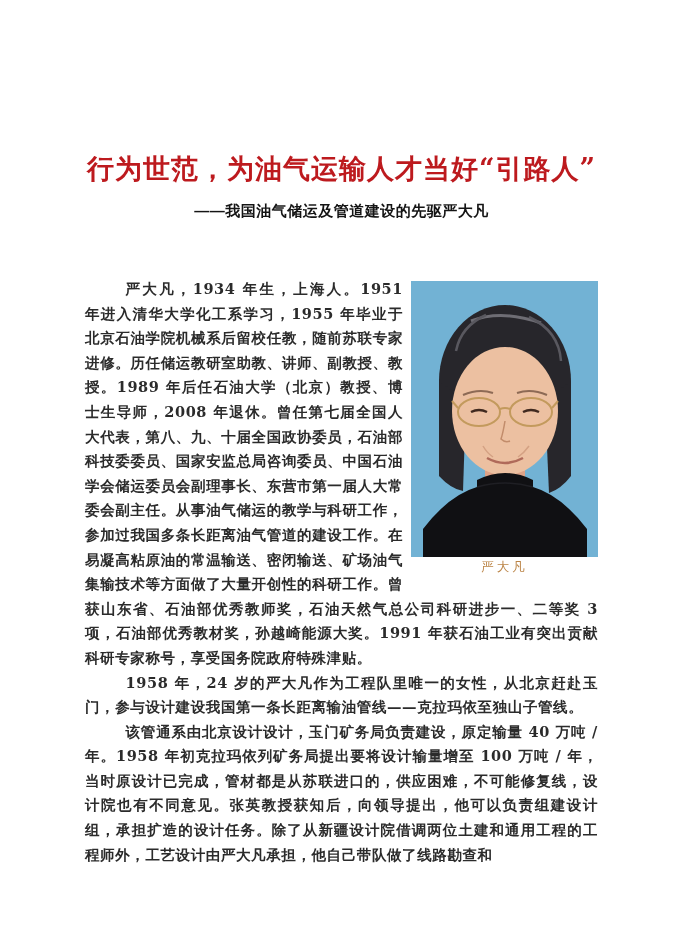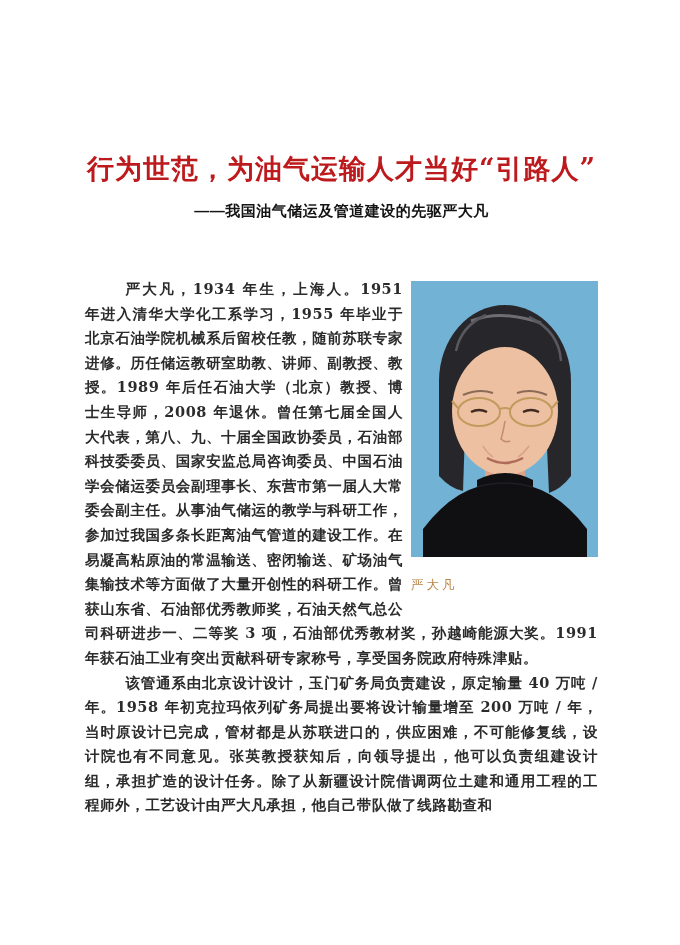--- a/index.html
+++ b/index.html
@@ -43,21 +43,22 @@
   .intro-wrap{
     margin-top:56px;
   }
   .photo-figure{
     float:right;
     width:187px;
     margin:4px 0 6px 8px;
   }
   .photo-figure svg{display:block;width:187px;height:276px;}
   .photo-caption{
-    margin-top:18px;
+    margin-top:0;
+    text-align:center;
     color:var(--caption-brown);
     font-size:12.5px;
     letter-spacing:3px;
     line-height:20px;
   }
   p.body-text{
     margin:0;
     font-size:14.5px;
     line-height:24.6px;
     letter-spacing:0.6px;
@@ -125,15 +126,16 @@
 
         <path d="M12,276 L12,248 Q38,214 66,206 L66,199 Q80,192 94,192 Q108,192 122,199 L122,206 Q150,214 176,248 L176,276 Z" fill="#101013"></path>
         <path d="M66,206 Q94,198 122,206" stroke="#1f1f24" stroke-width="1.5" fill="none"></path>
       </svg>
       <figcaption class="photo-caption">严大凡</figcaption>
     </figure>
     <p class="body-text">严大凡，1934 年生，上海人。1951 年进入清华大学化工系学习，1955 年毕业于北京石油学院机械系后留校任教，随前苏联专家进修。历任储运教研室助教、讲师、副教授、教授。1989 年后任石油大学（北京）教授、博士生导师，2008 年退休。曾任第七届全国人大代表，第八、九、十届全国政协委员，石油部科技委委员、国家安监总局咨询委员、中国石油学会储运委员会副理事长、东营市第一届人大常委会副主任。从事油气储运的教学与科研工作，参加过我国多条长距离油气管道的建设工作。在易凝高粘原油的常温输送、密闭输送、矿场油气集输技术等方面做了大量开创性的科研工作。曾获山东省、石油部优秀教师奖，石油天然气总公司科研进步一、二等奖 3 项，石油部优秀教材奖，孙越崎能源大奖。1991 年获石油工业有突出贡献科研专家称号，享受国务院政府特殊津贴。</p>
   </div>
 
 
-  <p class="body-text">该管通系由北京设计设计，玉门矿务局负责建设，原定输量 40 万吨 / 年。1958 年初克拉玛依列矿务局提出要将设计输量增至 200 万吨 / 年，当时原设计已完成，管材都是从苏联进口的，供应困难，不可能修复线，设计院也有不同意见。张英教授获知后，向领导提出，他可以负责组建设计组，承担扩造的设计任务。除了从新疆设计院借调两位土建和通用工程的工程师外，工艺设计由严大凡承担，他自己带队做了线路勘查和</p>
+  <p class="body-text">1958 年，24 岁的严大凡作为工程队里唯一的女性，从北京赶赴玉门，参与设计建设我国第一条长距离输油管线——克拉玛依至独山子管线。</p>
+  <p class="body-text">该管通系由北京设计设计，玉门矿务局负责建设，原定输量 40 万吨 / 年。1958 年初克拉玛依列矿务局提出要将设计输量增至 100 万吨 / 年，当时原设计已完成，管材都是从苏联进口的，供应困难，不可能修复线，设计院也有不同意见。张英教授获知后，向领导提出，他可以负责组建设计组，承担扩造的设计任务。除了从新疆设计院借调两位土建和通用工程的工程师外，工艺设计由严大凡承担，他自己带队做了线路勘查和</p>
 
 </div>
 
 </body></html>

